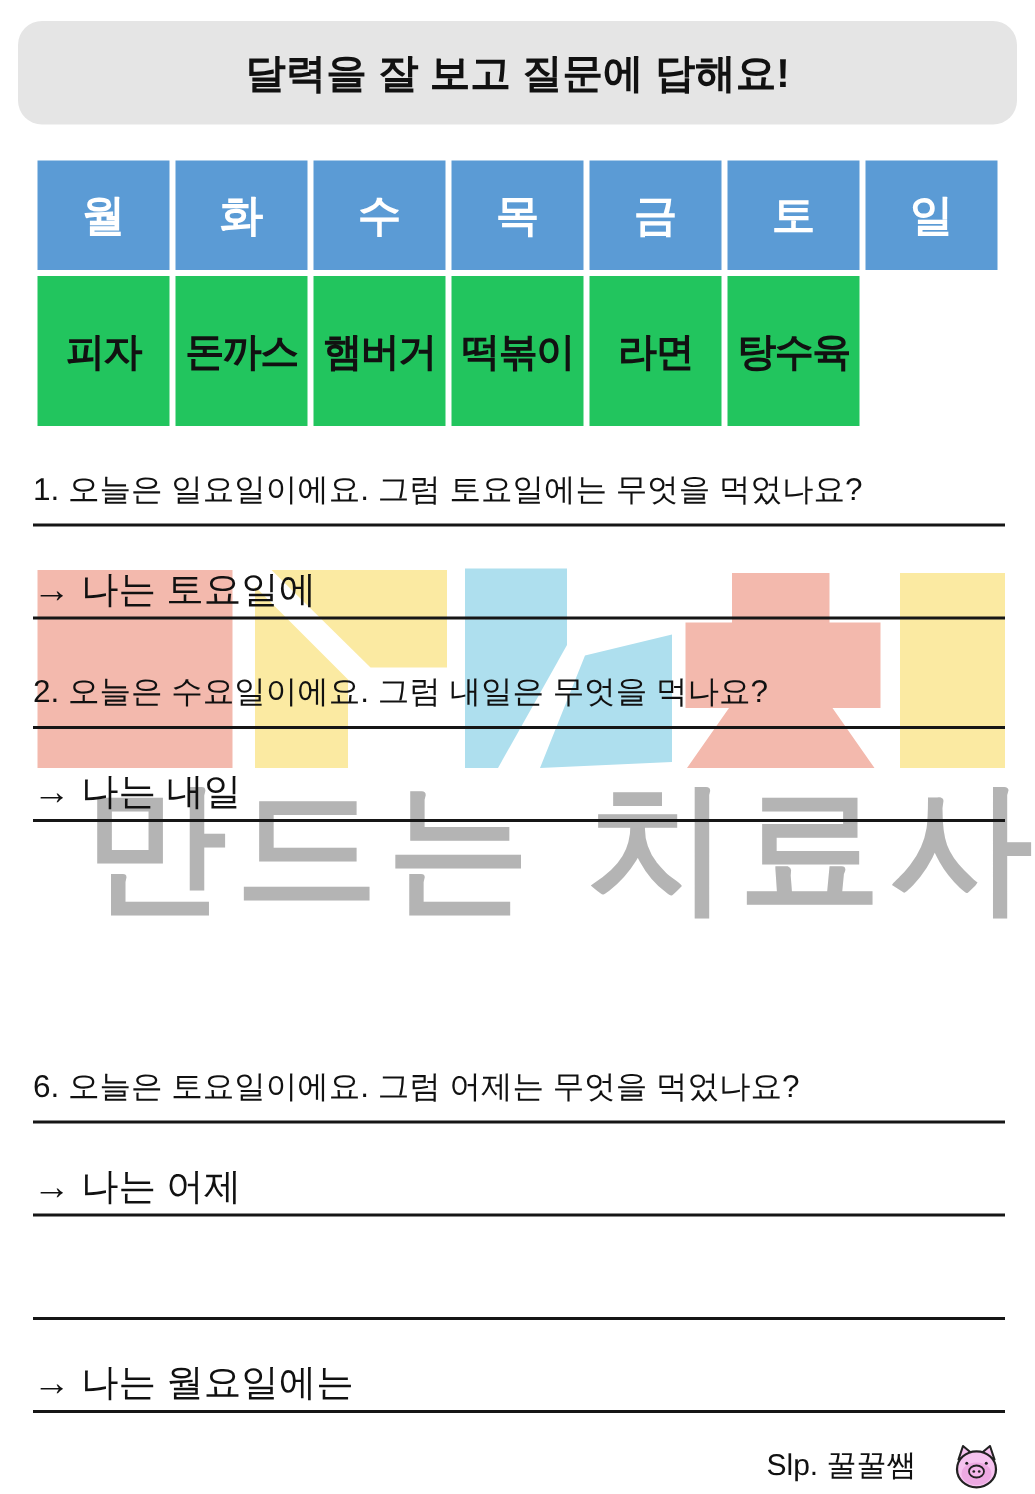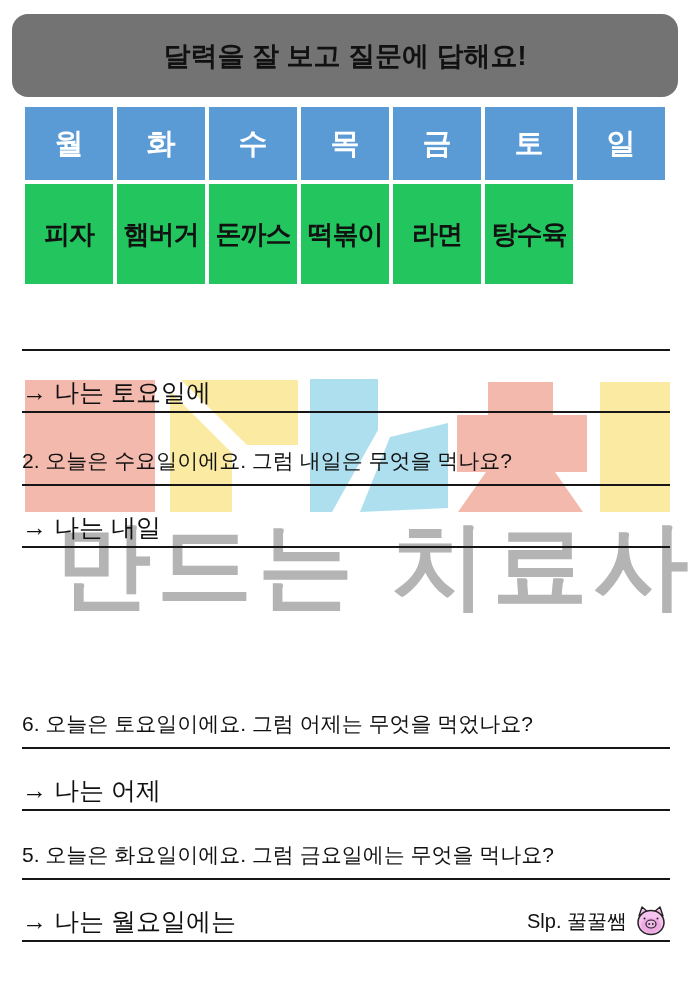--- a/index.html
+++ b/index.html
@@ -3,22 +3,22 @@
 <meta charset="utf-8">
 <style>
   * { margin:0; padding:0; box-sizing:border-box; }
   html,body { background:#ffffff; }
   .page {
     position:relative; width:690px; height:996px; background:#ffffff;
     font-family:"Liberation Sans", sans-serif; overflow:hidden;
   }
   
   .banner {
-    position:absolute; left:12px; top:14px; width:666px; height:83px;
-    background:#737373; border-radius:16px;
+    position:absolute; left:12px; top:14px; width:666px; height:69px;
+    background:#e5e5e5; border-radius:16px;
     display:flex; align-items:center; justify-content:center;
     font-size:27px; font-weight:bold; color:#111; z-index:3;
   }
   
   .cal {
     position:absolute; left:25px; top:107px; width:640px; z-index:3;
     display:grid; grid-template-columns:repeat(7,1fr); gap:4px;
   }
   .cal .hcell {
     height:73px; background:#5b9bd5; color:#ffffff;
@@ -47,22 +47,22 @@
   }
   .a-text {
     position:absolute; left:0; top:64px; font-size:25px; color:#111;
     white-space:nowrap;
   }
   .rule { position:absolute; left:0; width:648px; height:2px; background:#161616; }
   .rule-1 { top:37px; }
   .rule-2 { top:99px; }
   
   .footer {
-    position:absolute; top:906px; right:22px; z-index:3;
-    display:flex; align-items:center; gap:7px; font-size:20px; color:#111;
+    position:absolute; top:963px; right:22px; z-index:3;
+    display:flex; align-items:flex-start; gap:23px; font-size:20px; color:#111;
   }
   .pig { width:34px; height:30px; display:block; }
 </style>
 </head>
 <body>
 
 <div class="page">
 
   <svg class="wm-shapes" width="690" height="140" viewBox="0 0 690 140">
     <rect x="25" y="5" width="130" height="132" fill="#f3b9ad"></rect>
@@ -82,28 +82,29 @@
 
   <div class="cal">
     <div class="hcell">월</div>
     <div class="hcell">화</div>
     <div class="hcell">수</div>
     <div class="hcell">목</div>
     <div class="hcell">금</div>
     <div class="hcell">토</div>
     <div class="hcell">일</div>
     <div class="fcell">피자</div>
+    <div class="fcell">돈까스</div>
     <div class="fcell">햄버거</div>
-    <div class="fcell">돈까스</div>
     <div class="fcell">떡볶이</div>
     <div class="fcell">라면</div>
     <div class="fcell">탕수육</div>
   </div>
 
   <div class="qblock qb1">
+    <div class="q-text">1. 오늘은 일요일이에요. 그럼 토요일에는 무엇을 먹었나요?</div>
     <div class="rule rule-1"></div>
     <div class="a-text">→ 나는 토요일에</div>
     <div class="rule rule-2"></div>
   </div>
 
   <div class="qblock qb2">
     <div class="q-text">2. 오늘은 수요일이에요. 그럼 내일은 무엇을 먹나요?</div>
     <div class="rule rule-1"></div>
     <div class="a-text">→ 나는 내일</div>
     <div class="rule rule-2"></div>
@@ -111,21 +112,20 @@
 
 
   <div class="qblock qb4">
     <div class="q-text">6. 오늘은 토요일이에요. 그럼 어제는 무엇을 먹었나요?</div>
     <div class="rule rule-1"></div>
     <div class="a-text">→ 나는 어제</div>
     <div class="rule rule-2"></div>
   </div>
 
   <div class="qblock qb5">
-    <div class="q-text">5. 오늘은 화요일이에요. 그럼 금요일에는 무엇을 먹나요?</div>
     <div class="rule rule-1"></div>
     <div class="a-text">→ 나는 월요일에는</div>
     <div class="rule rule-2"></div>
   </div>
 
   <div class="footer">
     <span>Slp. 꿀꿀쌤</span>
     <svg class="pig" viewBox="0 0 34 30">
       <polygon points="5,10 8,1 14,6" fill="#f6c3ef" stroke="#222" stroke-width="1.4" stroke-linejoin="round"></polygon>
       <polygon points="29,10 26,1 20,6" fill="#f6c3ef" stroke="#222" stroke-width="1.4" stroke-linejoin="round"></polygon>

